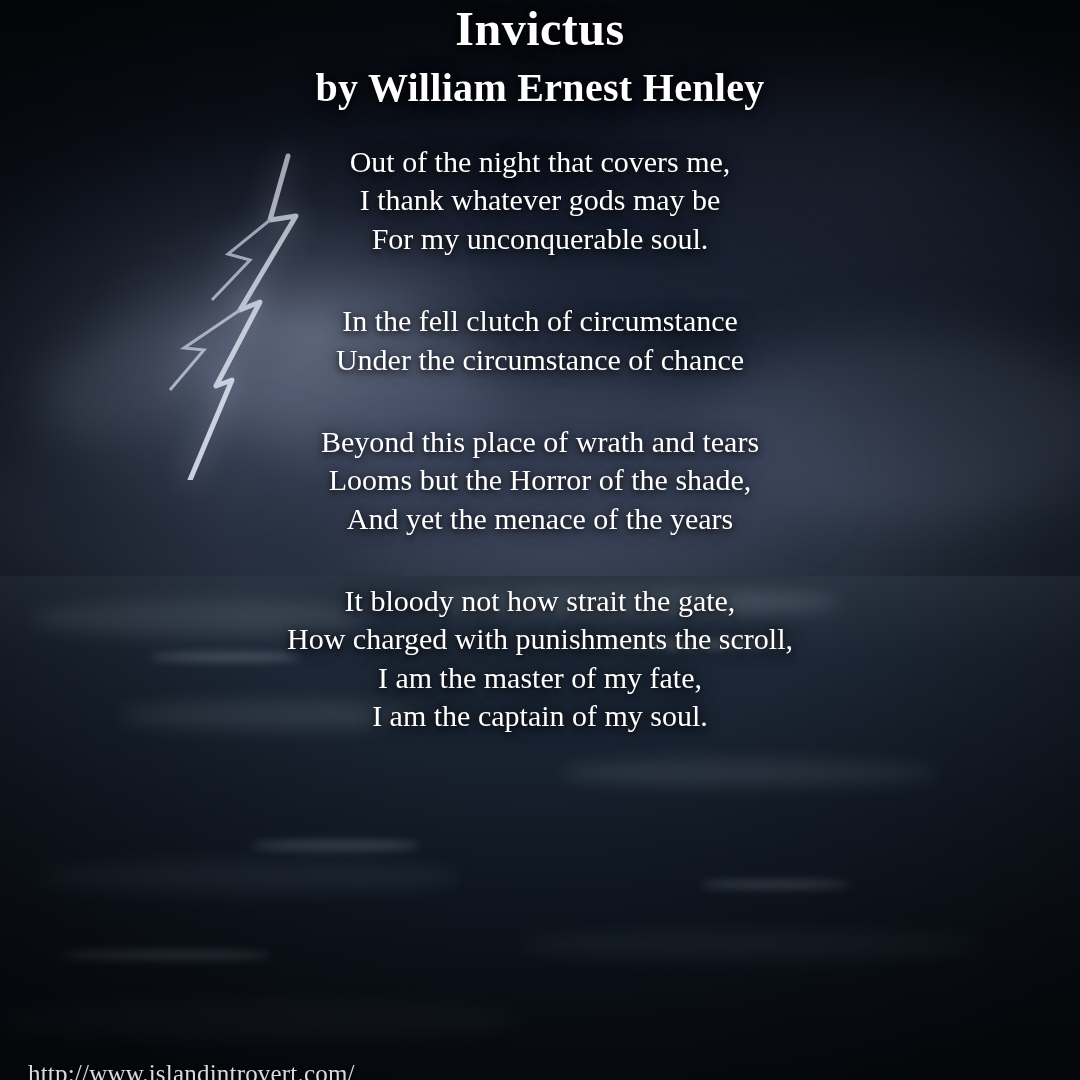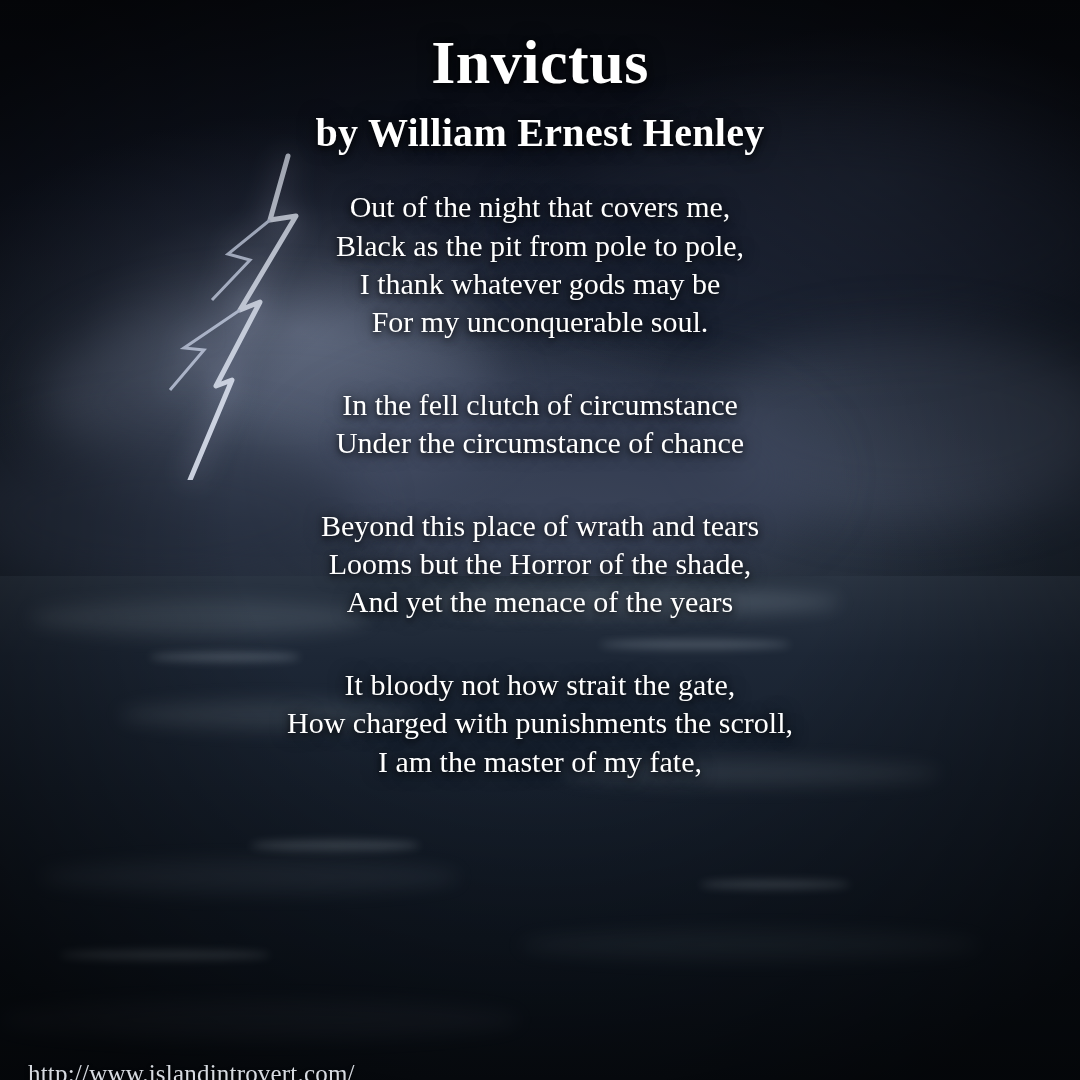--- a/index.html
+++ b/index.html
@@ -90,23 +90,23 @@
   }
 
   
   .content {
     position: absolute;
     inset: 0;
     text-align: center;
     text-shadow: 0 2px 6px rgba(0,0,0,0.85), 0 0 18px rgba(0,0,0,0.6);
   }
   .title {
-    margin: 15px;
-    padding-top: 16px;
-    font-size: 62px;
+    margin: 0;
+    padding-top: 5px;
+    font-size: 48px;
     line-height: 1.02;
     font-weight: 700;
     letter-spacing: 0.5px;
   }
   .author {
     margin: 10px 0 0 0;
     font-size: 40px;
     font-weight: 700;
     letter-spacing: 0.3px;
   }
@@ -165,35 +165,35 @@
   <div class="foam f5"></div>
   <div class="vignette"></div>
 
   <div class="content">
     <h1 class="title">Invictus</h1>
     <div class="author">by William Ernest Henley</div>
 
     <div class="poem">
       <div class="stanza">
         <div class="line">Out of the night that covers me,</div>
-        <div class="line">Black as the pit from pole to pole,</div>
         <div class="line">I thank whatever gods may be</div>
         <div class="line">For my unconquerable soul.</div>
       </div>
       <div class="stanza">
         <div class="line">In the fell clutch of circumstance</div>
         <div class="line">Under the circumstance of chance</div>
       </div>
       <div class="stanza">
         <div class="line">Beyond this place of wrath and tears</div>
         <div class="line">Looms but the Horror of the shade,</div>
         <div class="line">And yet the menace of the years</div>
       </div>
       <div class="stanza">
         <div class="line">It bloody not how strait the gate,</div>
         <div class="line">How charged with punishments the scroll,</div>
         <div class="line">I am the master of my fate,</div>
+        <div class="line">I am the captain of my soul.</div>
       </div>
     </div>
 
     <div class="credit">http://www.islandintrovert.com/</div>
   </div>
 </div>
 
 </body></html>

